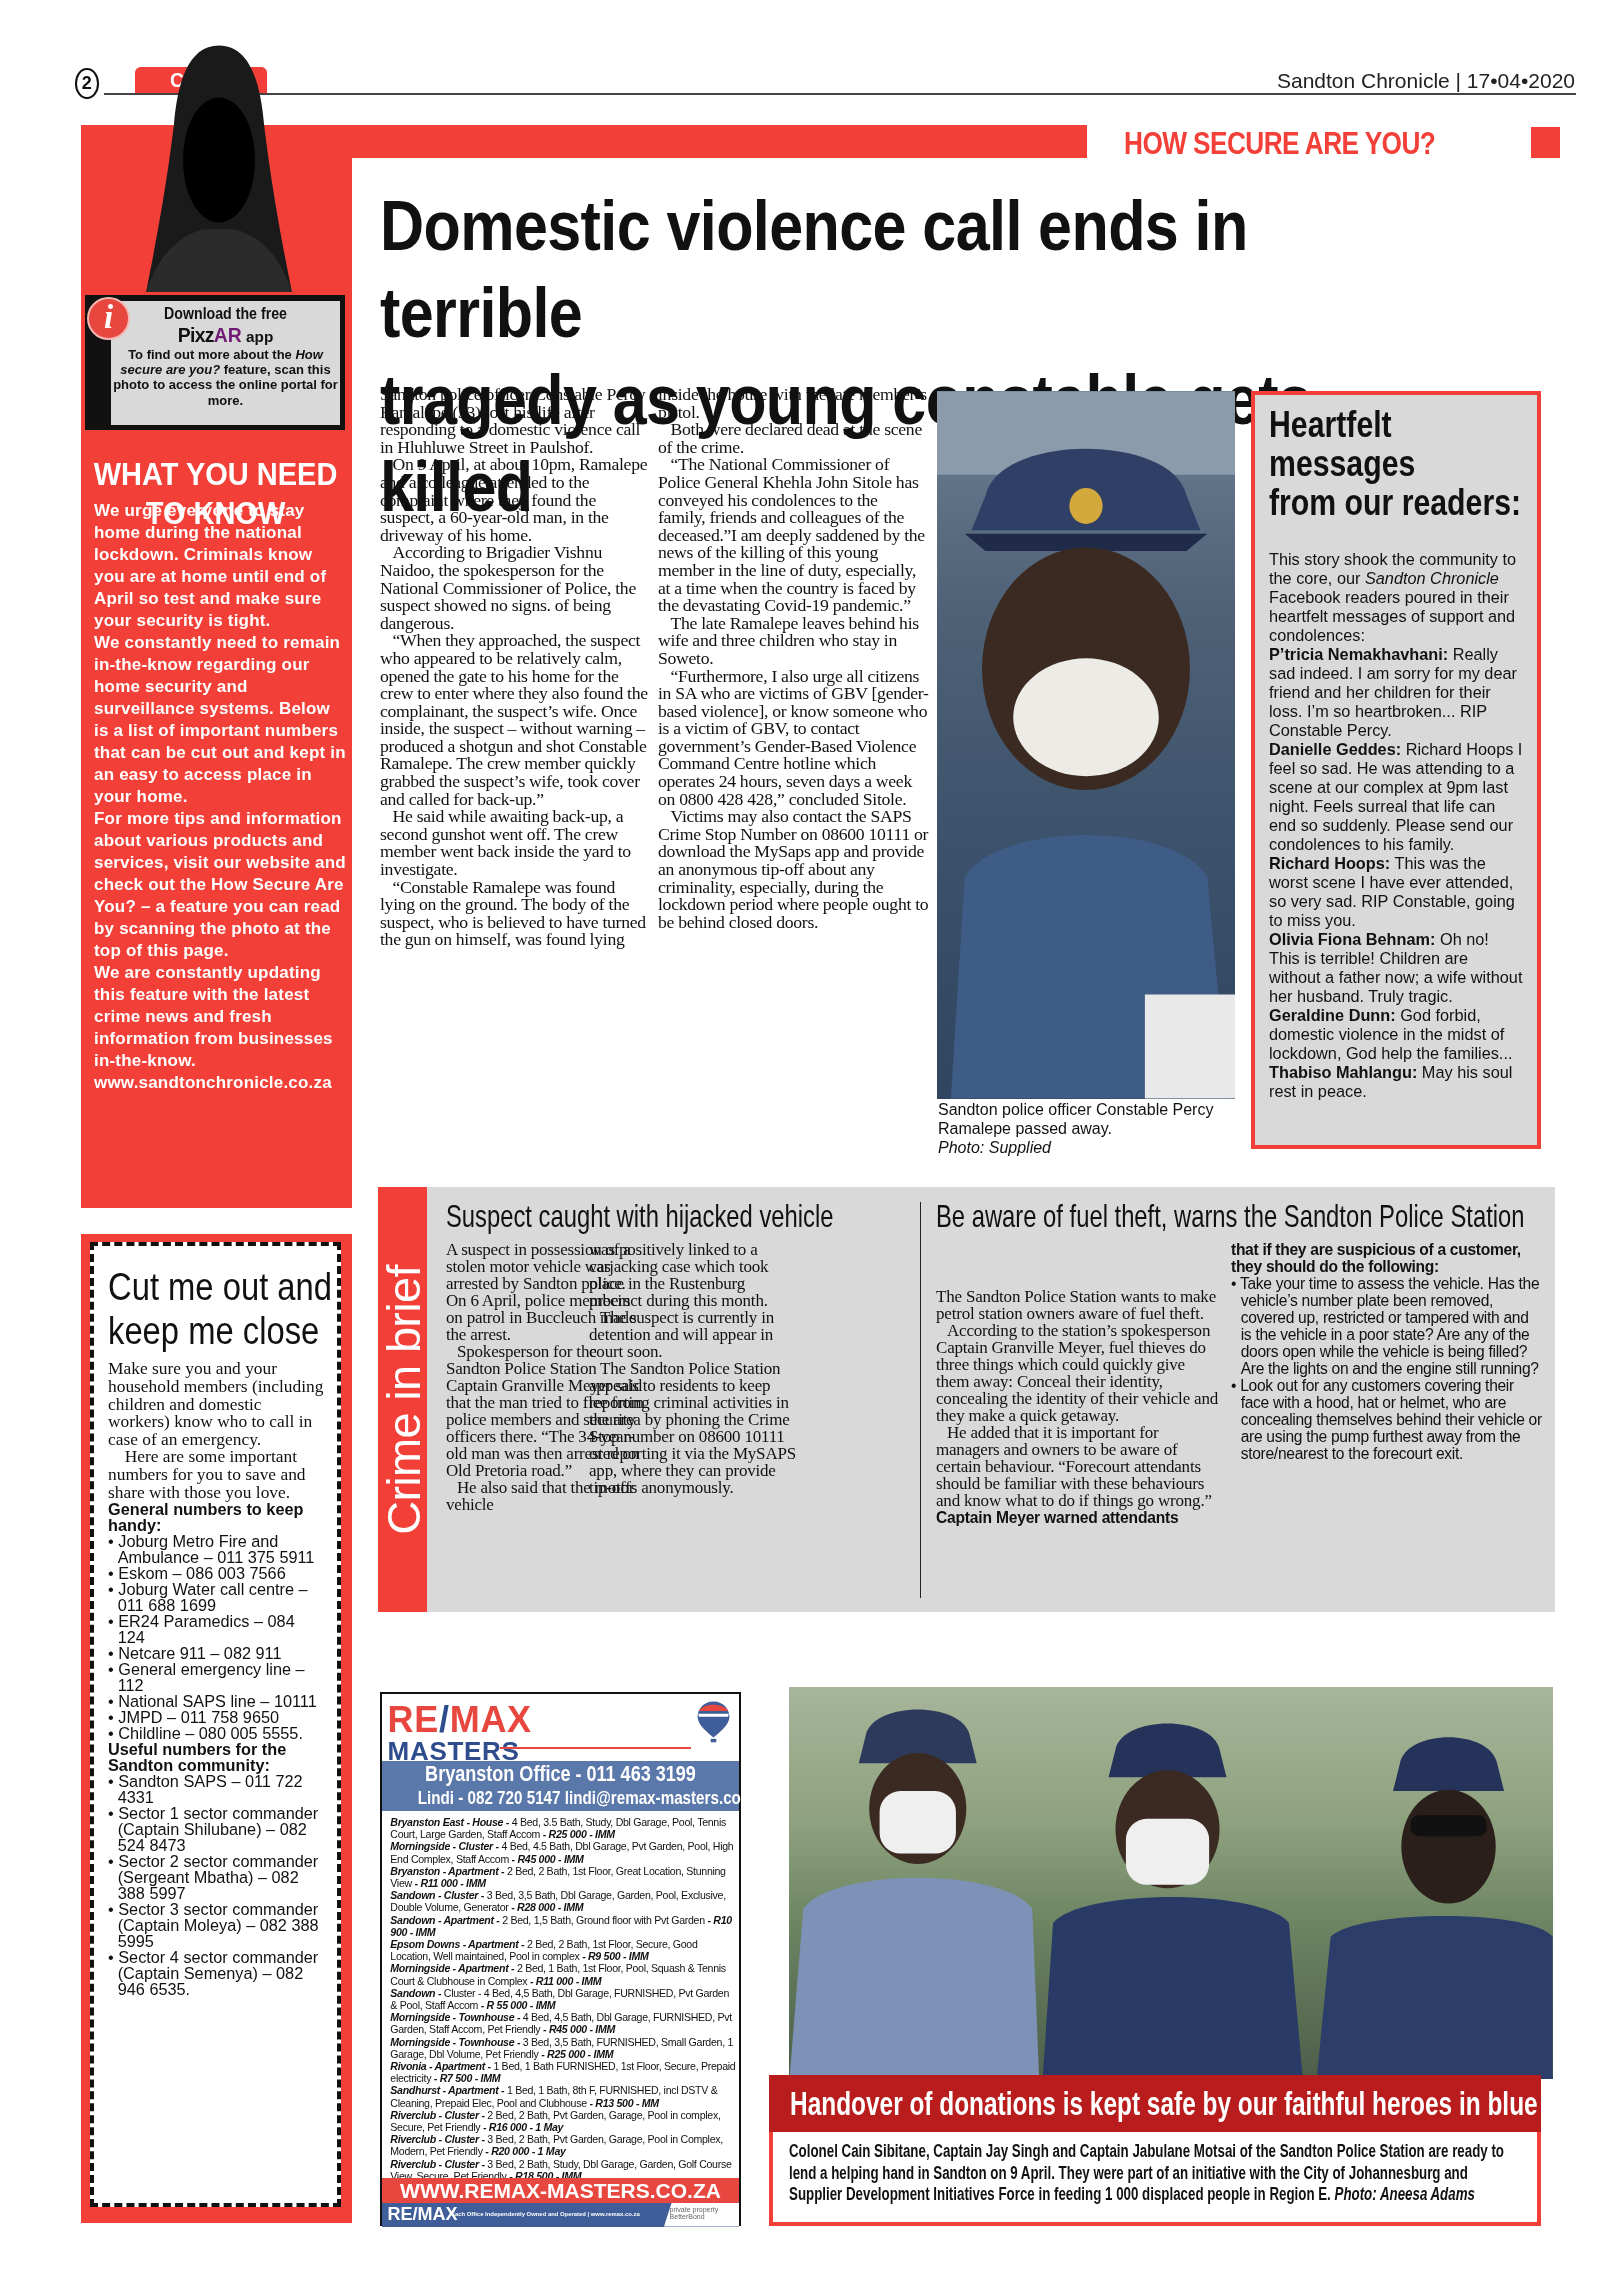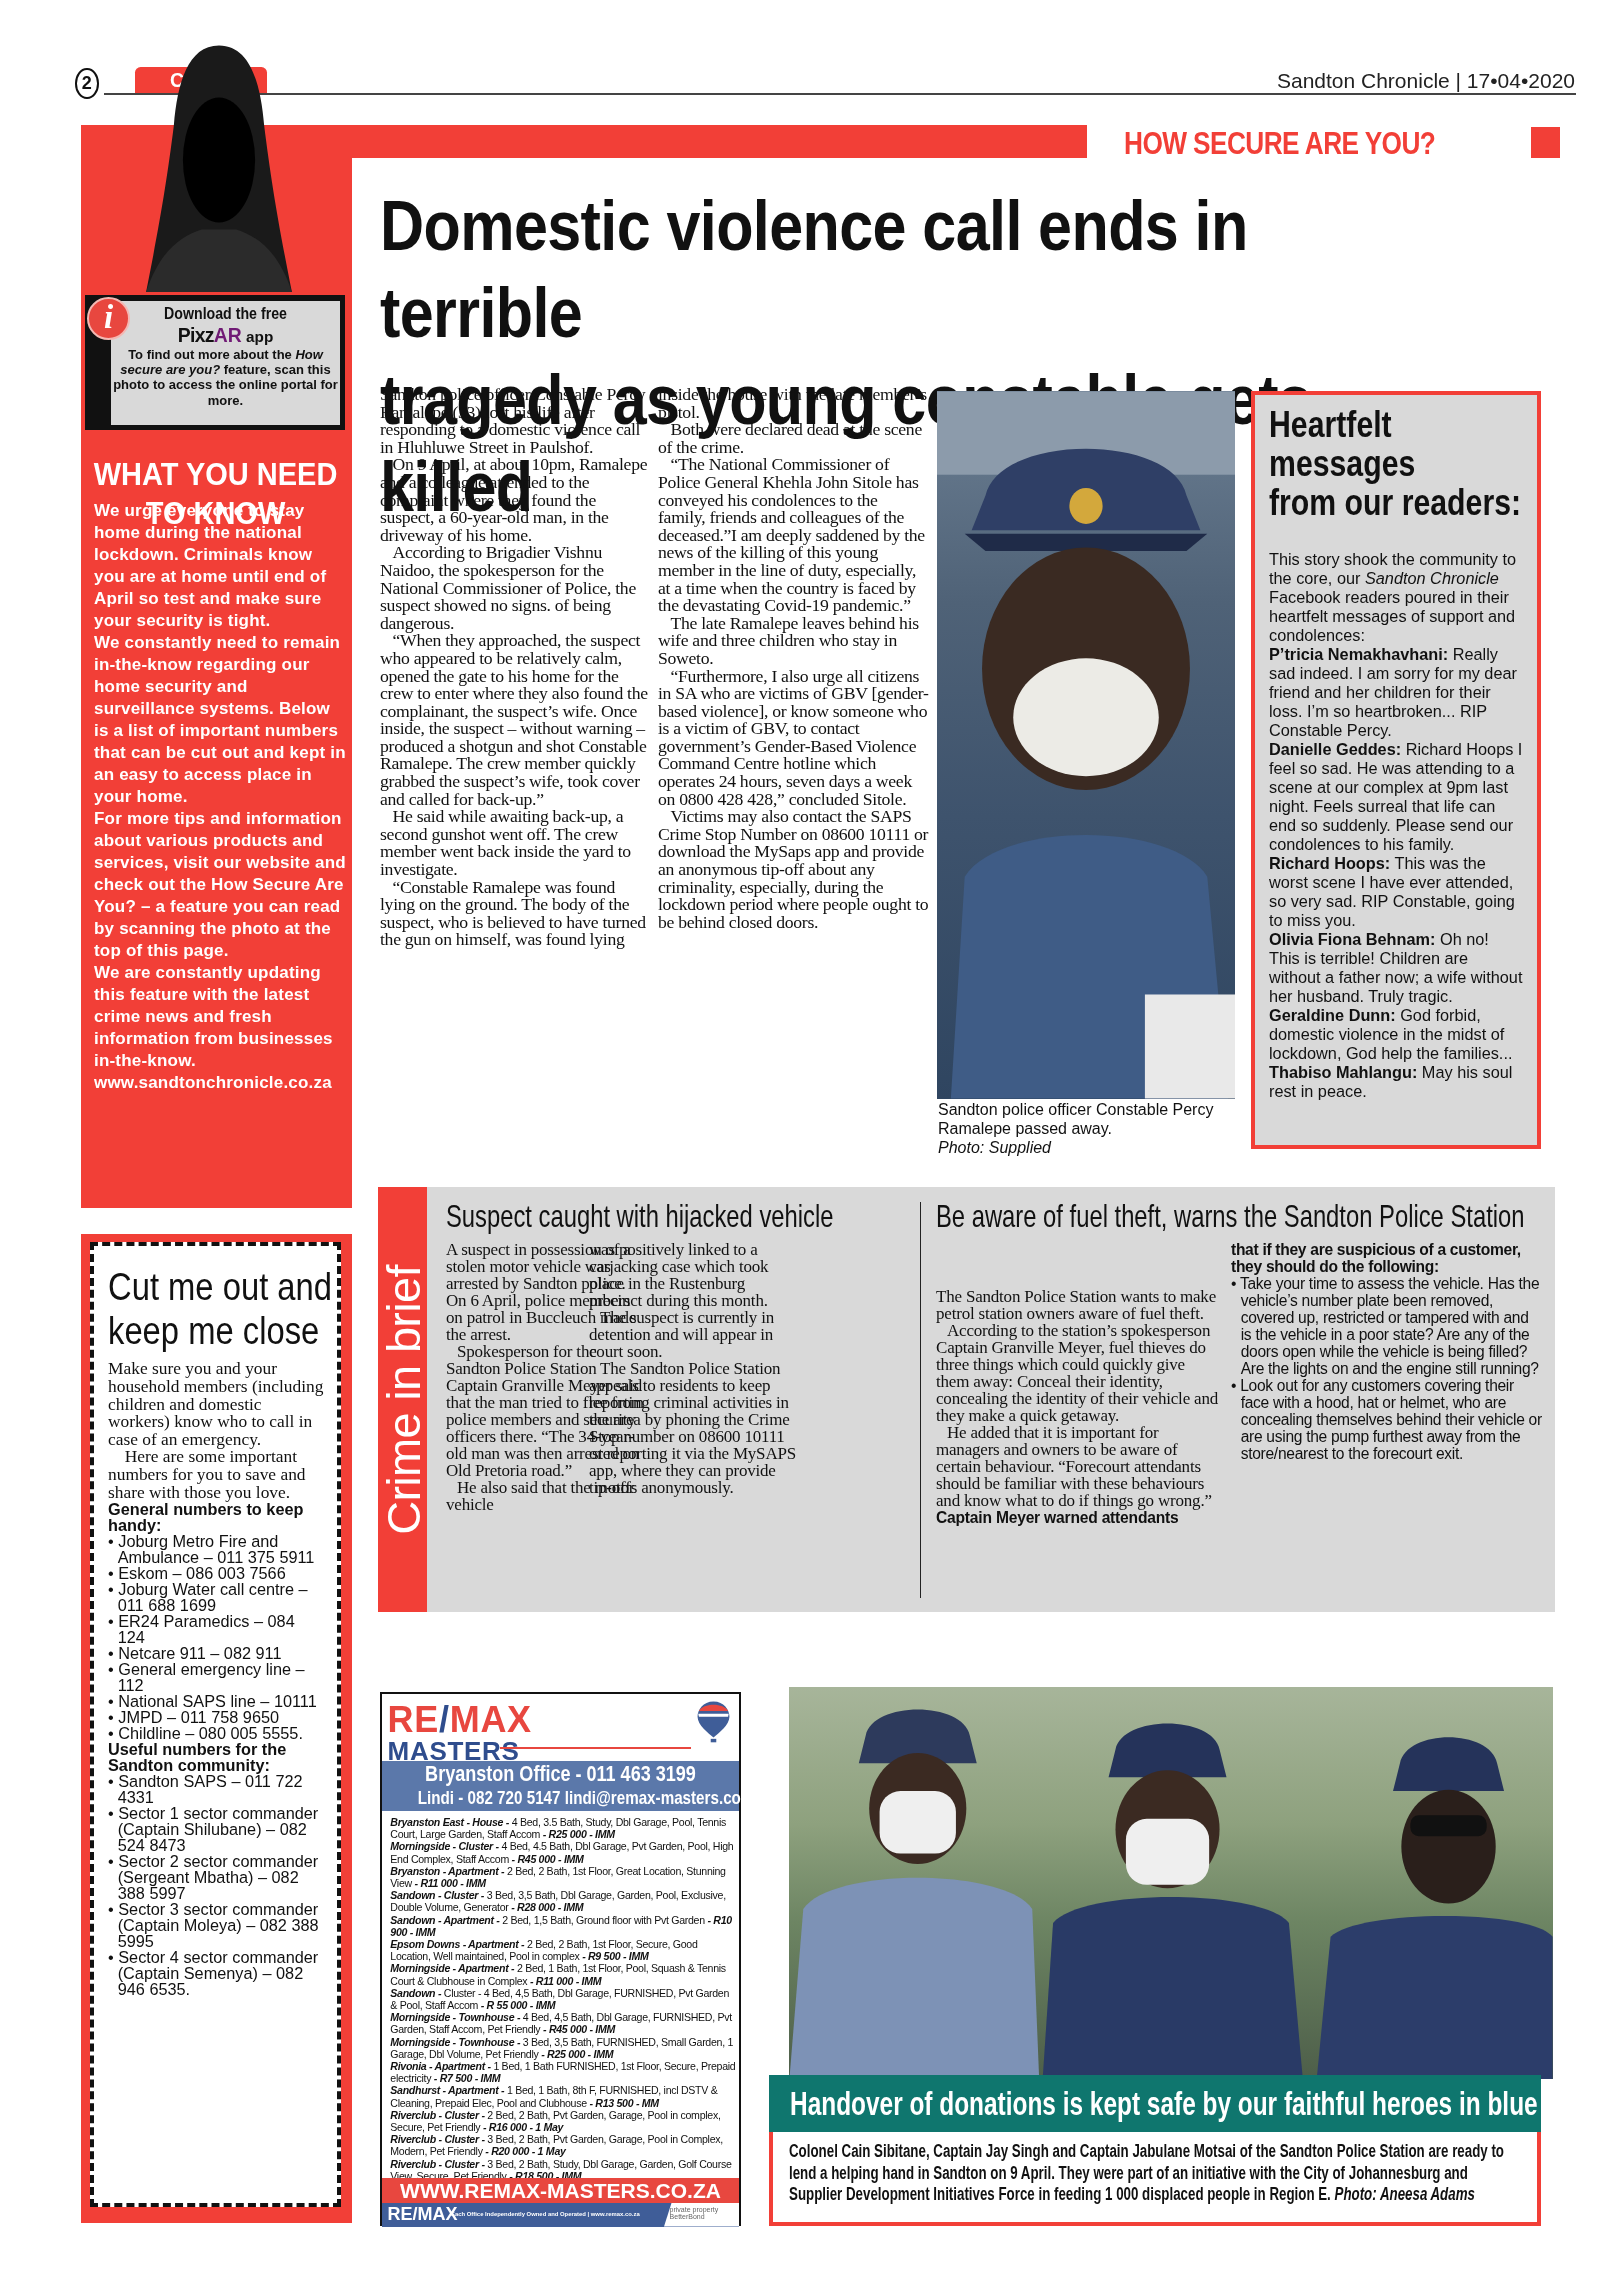--- a/index.html
+++ b/index.html
@@ -93,21 +93,21 @@
   .listings b { font-weight: bold; font-style: italic; }
   .remax-web { position: absolute; left: 0; top: 484px; width: 357px; height: 25px; background: #e8473f; color: #fff; text-align: center; font: bold 21px "Liberation Sans", sans-serif; line-height: 25px; }
   .remax-foot { position: absolute; left: 0; top: 509px; width: 357px; height: 23.6px; background: #3f5d98; color: #fff; }
   .remax-foot .rm { position: absolute; left: 5.6px; top: 1.4px; font: 900 18px "Liberation Sans", sans-serif; }
   .remax-foot .tag { position: absolute; left: 69px; top: 7.6px; font: bold 5.9px "Liberation Sans", sans-serif; }
   .remax-foot .pp { position: absolute; right: 0; top: 0; width: 75px; height: 23.6px; background: #fff; color: #666; font: 7px "Liberation Sans", sans-serif; padding: 2.8px 0 0 5.6px; line-height: 7.6px; clip-path: polygon(10% 0, 100% 0, 100% 100%, 0 100%); }
 
   
   .photo2 { left: 789px; top: 1687px; width: 764px; height: 392px; background: linear-gradient(180deg, #a7b59a 0%, #8ea17e 35%, #6d8563 60%, #4d5e49 100%); overflow: hidden; }
   .don-frame { left: 769px; top: 2075px; width: 772px; height: 151px; border: 4.9px solid #f23f37; border-top: none; background: #fff; }
-  .don-head { left: 769px; top: 2075px; width: 772px; height: 57px; background: #0f766e; color: #fff; font: bold 33px "Liberation Sans", sans-serif; line-height: 57px; padding-left: 21px; white-space: nowrap; }
+  .don-head { left: 769px; top: 2075px; width: 772px; height: 57px; background: #b91c1c; color: #fff; font: bold 33px "Liberation Sans", sans-serif; line-height: 57px; padding-left: 21px; white-space: nowrap; }
   .don-head span { display: inline-block; transform: scaleX(0.74); transform-origin: left; }
   .don-cap { left: 789px; top: 2141px; width: 972px; font: bold 18px "Liberation Sans", sans-serif; line-height: 21.5px; transform: scaleX(0.74); transform-origin: left; }
   .don-cap i { font-style: italic; }
 </style>
 </head>
 <body>
 
 <div class="abs page-num">2</div>
 <div class="abs section-tab red">C</div>
 <div class="abs rule-top"></div>

